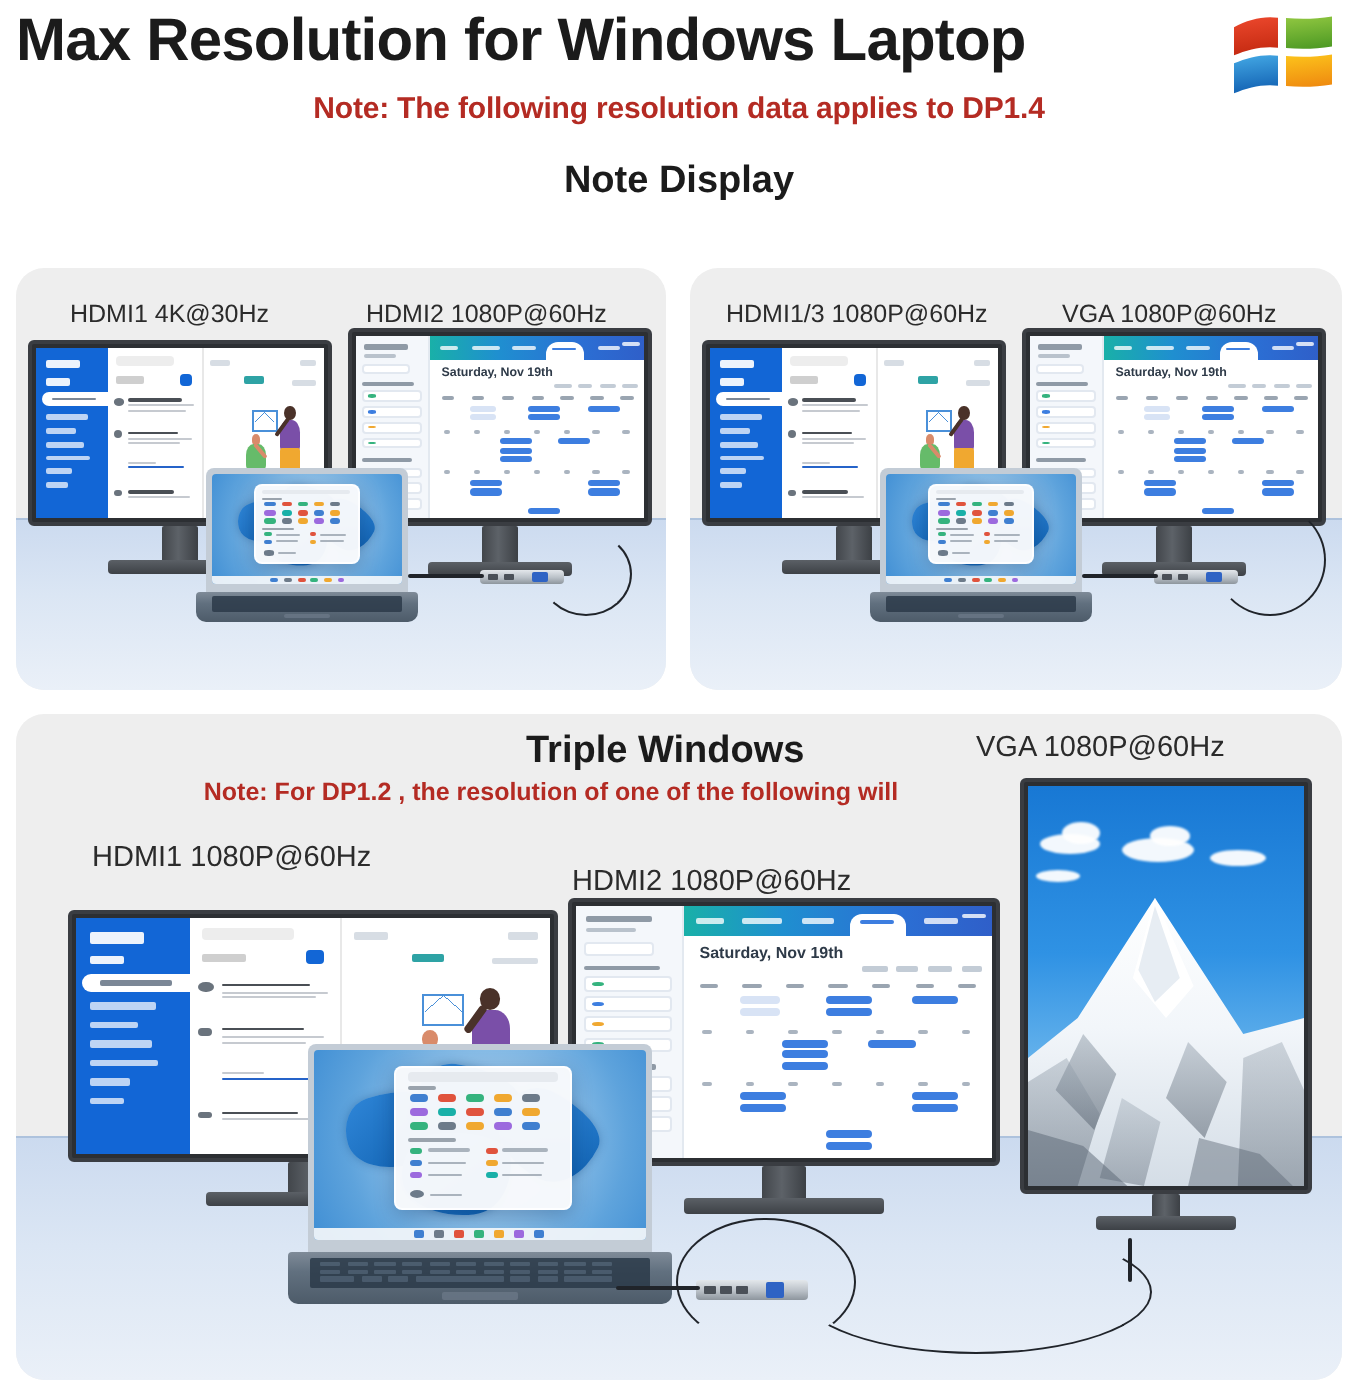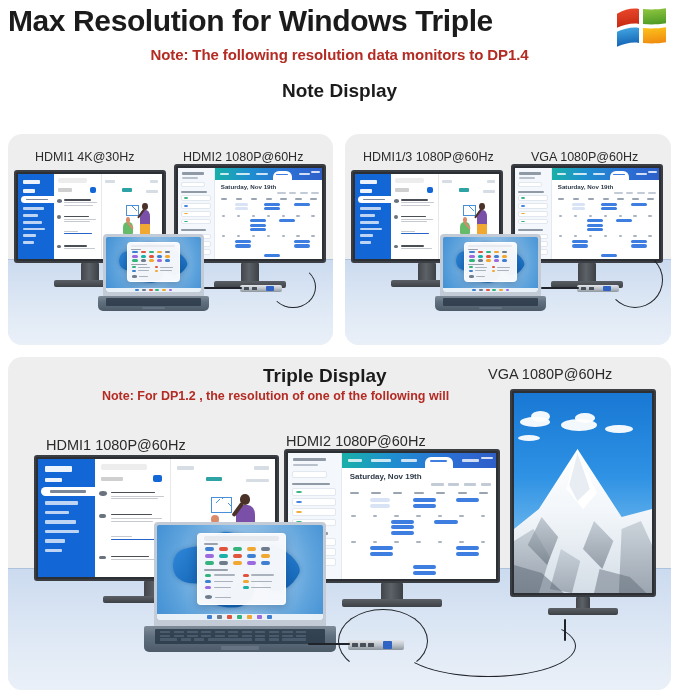--- a/index.html
+++ b/index.html
@@ -191,21 +191,21 @@
   .wire { position: absolute; background: #20242a; border-radius: 2px; }
   .wire-c {
     position: absolute; border: 1.6px solid #20242a; border-radius: 50%;
     background: transparent;
   }
 </style>
 </head>
 <body>
 
 <div class="header">
-  <div class="title">Max Resolution for Windows Triple</div>
+  <div class="title">Max Resolution for Windows Laptop</div>
 
   <svg class="win-logo" viewBox="0 0 58 46">
     <defs>
       <linearGradient id="wr" x1="0" y1="0" x2="0" y2="1">
         <stop offset="0" stop-color="#e8452a"></stop>
           <stop offset="1" stop-color="#c62b12"></stop>
       </linearGradient>
       <linearGradient id="wg" x1="0" y1="0" x2="0" y2="1">
         <stop offset="0" stop-color="#8fc640"></stop>
           <stop offset="1" stop-color="#4e9a24"></stop>
@@ -220,21 +220,21 @@
       </linearGradient>
     </defs>
     <g transform="skewY(-7) translate(2,9)">
       <path d="M1,3 C8,0 16,-1 23,1 L23,16 C16,14 8,15 1,17 Z" fill="url(#wr)"></path>
       <path d="M27,1.6 C34,3 42,4 50,3.6 L50,18.6 C42,19 34,18 27,16.6 Z" fill="url(#wg)"></path>
       <path d="M1,21 C8,19 16,18 23,20 L23,35 C16,33 8,34 1,36 Z" fill="url(#wb)"></path>
       <path d="M27,20.6 C34,22 42,23 50,22.6 L50,37.6 C42,38 34,37 27,35.6 Z" fill="url(#wy)"></path>
     </g>
   </svg>
 
-  <div class="note-top">Note:  The following resolution data monitors to DP1.4</div>
+  <div class="note-top">Note:  The following resolution data applies to DP1.4</div>
   <div class="section-label">Note Display</div>
 </div>
 
 <div class="panel panel-dual-left">
   <div class="panel-label" style="left:27px;top:16px;">HDMI1 4K@30Hz</div>
   <div class="panel-label" style="left:175px;top:16px;">HDMI2 1080P@60Hz</div>
 
   <div class="desk" style="top:125px;">
     <div class="desk-edge"></div>
   </div>
@@ -704,28 +704,28 @@
   <div class="hub" style="left:232px;top:151px;width:42px;height:7px;">
     <div class="hub-port" style="left:10%;top:30%;width:12%;height:36%;"></div>
     <div class="hub-port" style="left:28%;top:30%;width:12%;height:36%;"></div>
     <div class="hub-blue" style="left:62%;top:16%;width:20%;height:70%;"></div>
   </div>
   <div class="wire" style="left:196px;top:153px;width:38px;height:2px;"></div>
   <div class="wire-c" style="left:262px;top:118px;width:56px;height:56px;border-top-color:transparent;border-left-color:transparent;"></div>
 </div>
 
 <div class="panel panel-triple">
-  <div class="triple-heading" style="left:255px;top:8px;">Triple Display</div>
+  <div class="triple-heading" style="left:255px;top:8px;">Triple Windows</div>
   <div class="panel-label lbl-big" style="left:480px;top:9px;">VGA 1080P@60Hz</div>
 
   <div class="triple-note" style="left:60px;top:30px;width:415px;">
     <span>Note:  For DP1.2 , the resolution of one of the following will</span><br>
   </div>
 
-  <div class="panel-label lbl-big" style="left:38px;top:80px;">HDMI1  1080P@60Hz</div>
+  <div class="panel-label lbl-big" style="left:38px;top:64px;">HDMI1  1080P@60Hz</div>
   <div class="panel-label lbl-big" style="left:278px;top:76px;">HDMI2 1080P@60Hz</div>
 
   <div class="desk" style="top:211px;">
     <div class="desk-edge"></div>
   </div>
 
   <div class="monitor" style="left:26px;top:98px;width:245px;height:148px;">
     <div class="mon-screen" style="height:126px;">
       <div class="mon-inner">
         <div class="ol">

